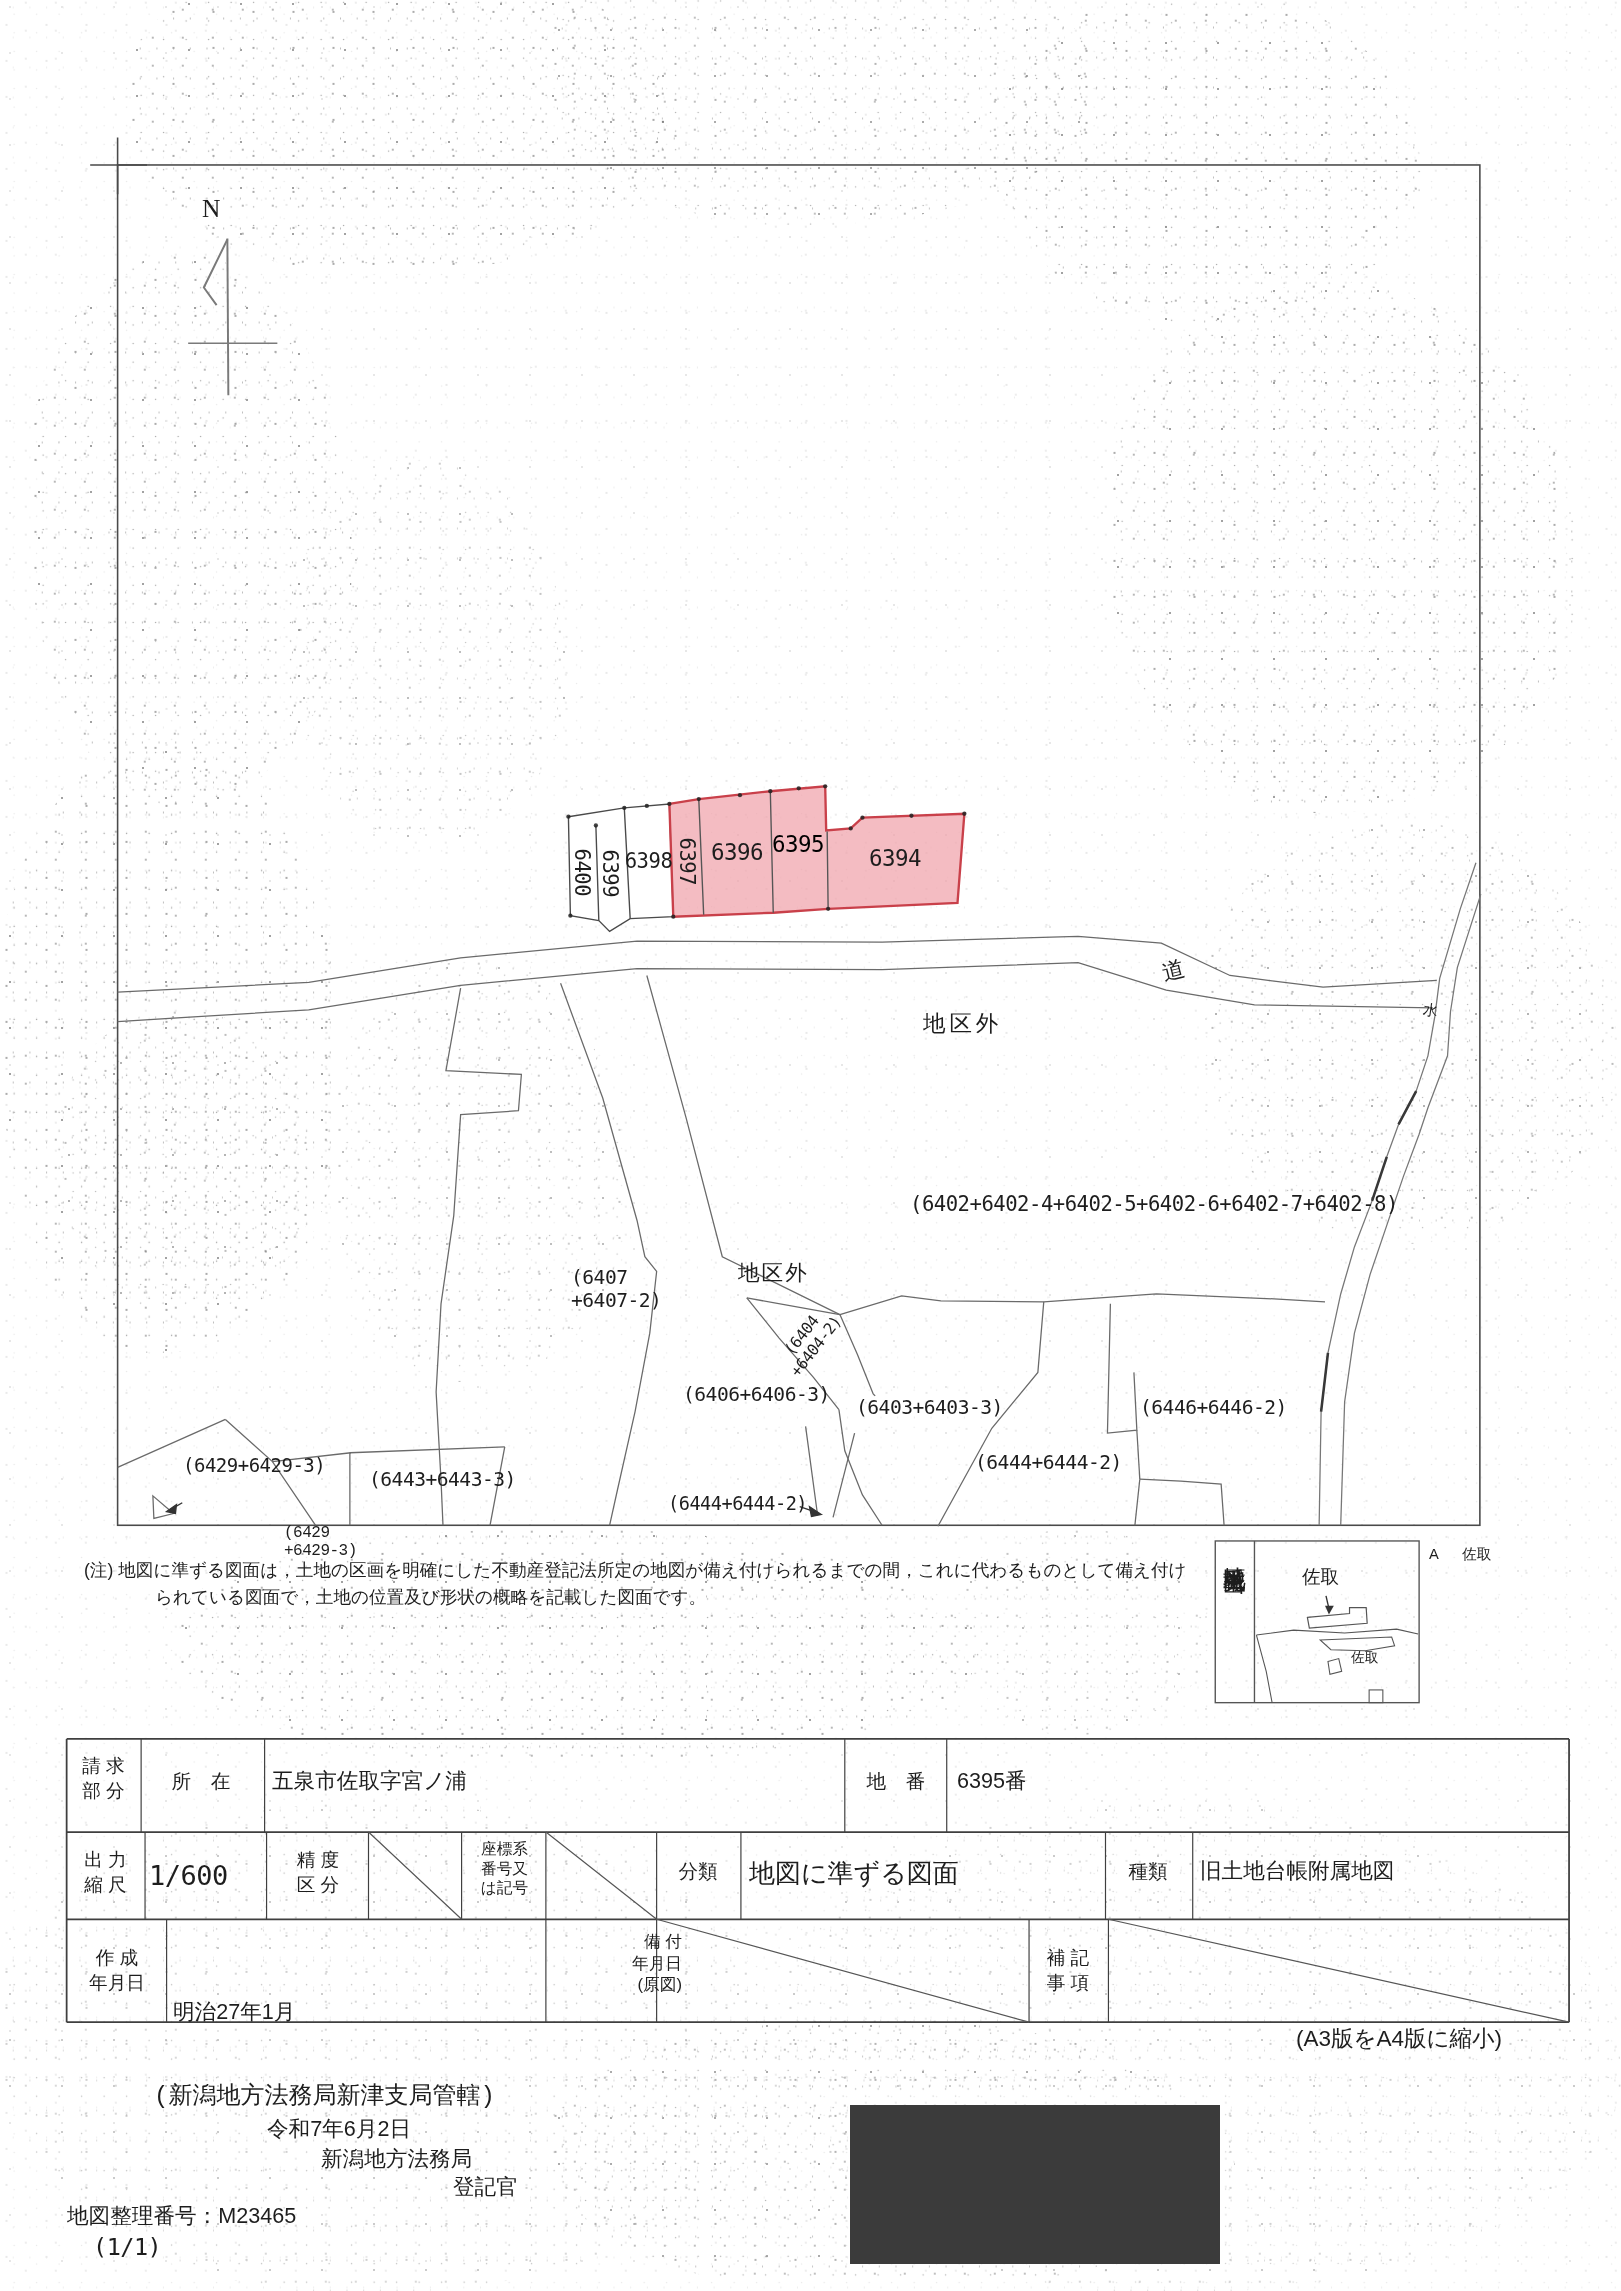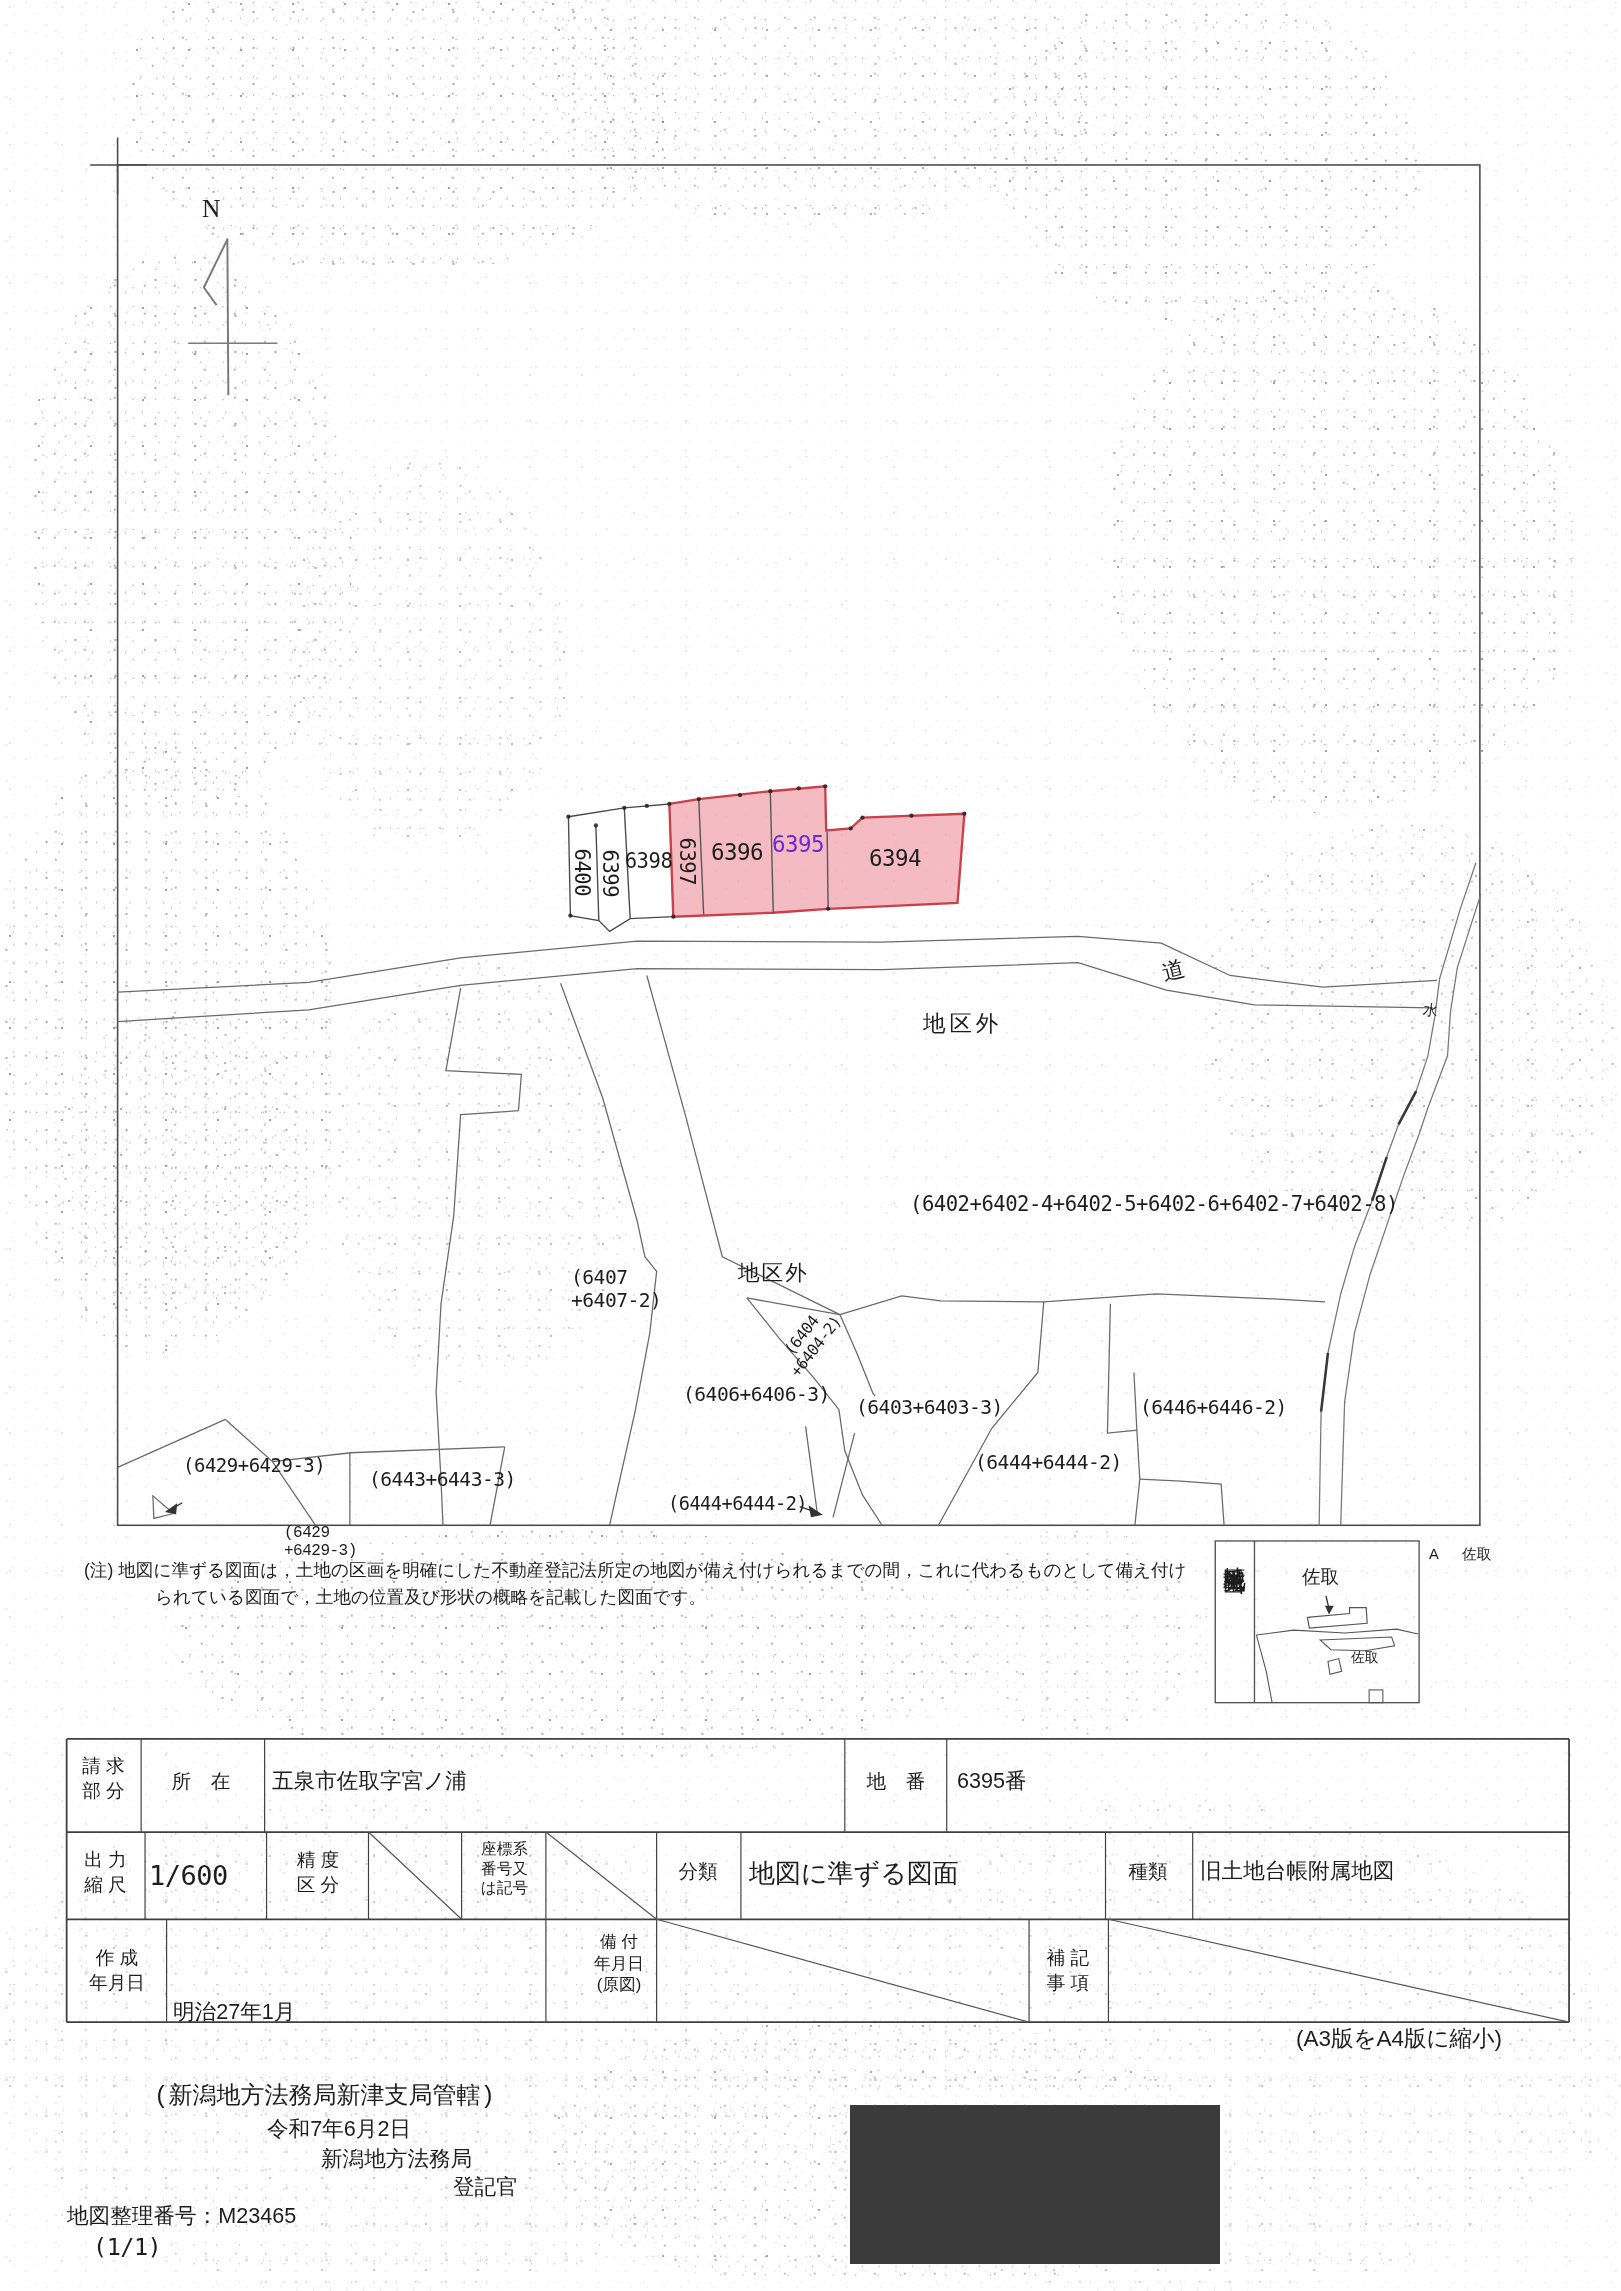--- a/index.html
+++ b/index.html
@@ -155,21 +155,21 @@
     </g>
   </svg>
 
   <div class="lbl txt" style="left:202px;top:194px;font-size:25.5px;font-family:'Liberation Serif','DejaVu Serif',serif;">N</div>
 
   <div class="lbl txt ctr num rot90" style="left:552px;top:860px;width:59px;font-size:20.6px;">6400</div>
   <div class="lbl txt ctr num rot90" style="left:580px;top:861px;width:59px;font-size:20.6px;">6399</div>
   <div class="lbl txt ctr num" style="left:614px;top:849px;width:69px;font-size:20.6px;">6398</div>
   <div class="lbl txt ctr num rot90" style="left:657px;top:849px;width:59px;font-size:20.6px;">6397</div>
   <div class="lbl txt ctr num" style="left:698px;top:839px;width:78px;font-size:22.5px;">6396</div>
-  <div class="lbl txt ctr num" style="left:759px;top:831px;width:78px;font-size:22.5px;color:#6d28d9;">6395</div>
+  <div class="lbl txt ctr num" style="left:759px;top:831px;width:78px;font-size:22.5px;color:#000000;">6395</div>
   <div class="lbl txt ctr num" style="left:856px;top:845px;width:78px;font-size:22.5px;">6394</div>
 
   <div class="lbl txt" style="left:1162px;top:957px;font-size:22.5px;transform:rotate(-14deg);">道</div>
   <div class="lbl txt" style="left:923px;top:1010px;font-size:22.5px;letter-spacing:3.9px;">地区外</div>
   <div class="lbl txt" style="left:1423px;top:1002px;font-size:14.7px;transform:rotate(8deg);">水</div>
   <div class="lbl txt num" style="left:910px;top:1192px;font-size:20.6px;">(6402+6402-4+6402-5+6402-6+6402-7+6402-8)</div>
   <div class="lbl txt num pre" style="left:571px;top:1267px;font-size:19.6px;line-height:1.15;">(6407
 +6407-2)</div>
   <div class="lbl txt" style="left:738px;top:1260px;font-size:21.6px;letter-spacing:2px;">地区外</div>
   <div class="lbl txt ctr num pre" style="left:760px;top:1323px;width:98px;font-size:15.7px;line-height:1.15;transform:rotate(-52deg);">(6404
@@ -207,21 +207,21 @@
   <div class="lbl txt ctr pre" style="left:468px;top:1839px;width:73px;font-size:15.7px;line-height:1.25;">座標系
 番号又
 は記号</div>
   <div class="lbl txt ctr" style="left:661px;top:1860px;width:74px;font-size:19.6px;">分類</div>
   <div class="lbl txt" style="left:749px;top:1858px;font-size:26px;">地図に準ずる図面</div>
   <div class="lbl txt ctr" style="left:1110px;top:1860px;width:76px;font-size:19.6px;">種類</div>
   <div class="lbl txt" style="left:1200px;top:1858px;font-size:21.6px;">旧土地台帳附属地図</div>
   <div class="lbl txt ctr pre" style="left:73px;top:1945px;width:88px;font-size:18.6px;line-height:1.35;">作 成
 年月日</div>
   <div class="lbl txt" style="left:173px;top:1955px;font-size:21.6px;margin-top:44px;">明治27年1月</div>
-  <div class="lbl txt ctr pre" style="left:570px;top:1931px;width:98px;font-size:16.7px;line-height:1.3;">備 付
+  <div class="lbl txt ctr pre" style="left:584px;top:1931px;width:98px;font-size:16.7px;line-height:1.3;text-align:right;">備 付
 年月日
 (原図)</div>
   <div class="lbl txt ctr pre" style="left:1031px;top:1945px;width:74px;font-size:18.6px;line-height:1.35;">補 記
 事 項</div>
 
   <div class="lbl txt" style="left:1296px;top:2025px;font-size:22.5px;">(A3版をA4版に縮小)</div>
   <div class="lbl txt" style="left:154px;top:2083px;font-size:24px;font-family:Liberation Mono, monospace;">(新潟地方法務局新津支局管轄)</div>
   <div class="lbl txt" style="left:267px;top:2116px;font-size:21.6px;">令和7年6月2日</div>
   <div class="lbl txt" style="left:321px;top:2146px;font-size:21.6px;">新潟地方法務局</div>
   <div class="lbl txt" style="left:453px;top:2174px;font-size:21.6px;">登記官</div>

